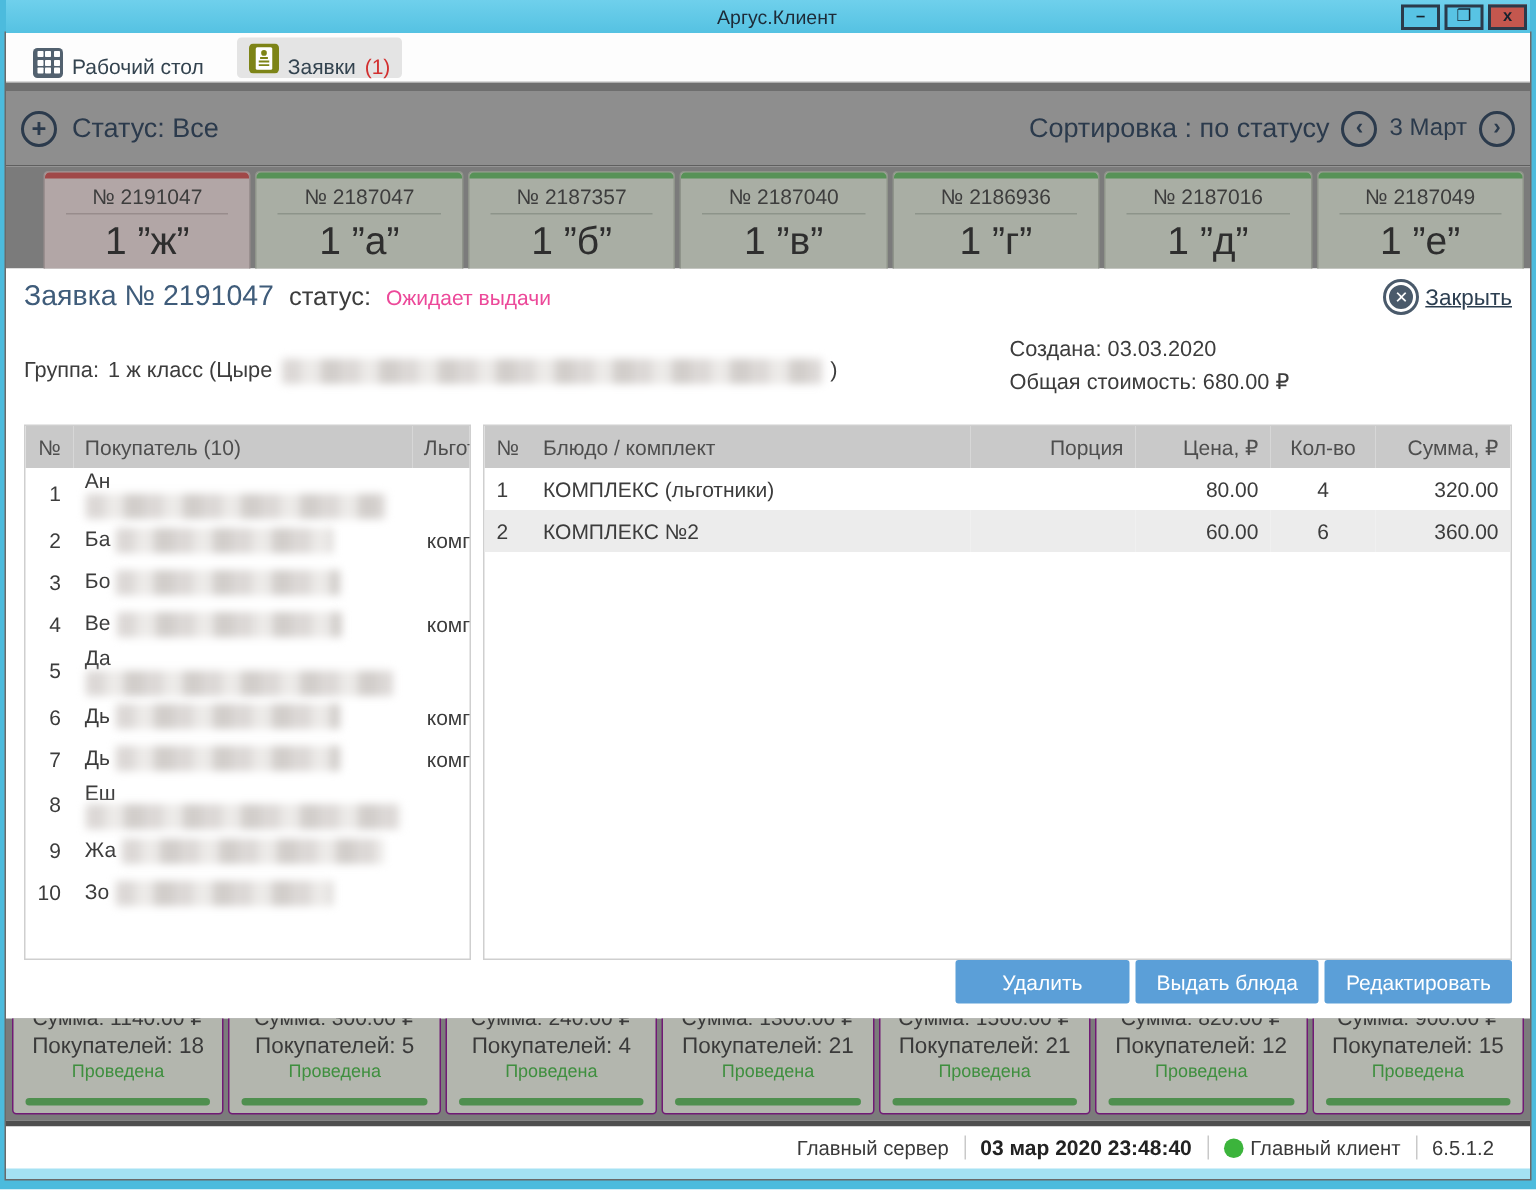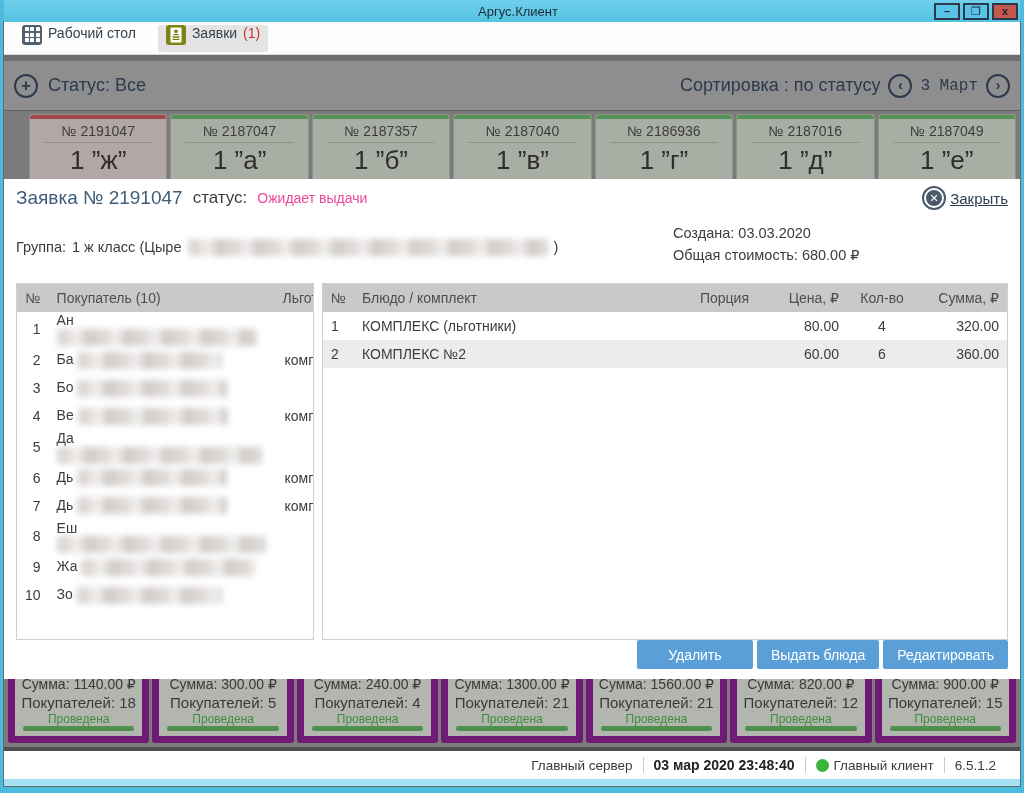--- a/index.html
+++ b/index.html
@@ -13,36 +13,36 @@
   .title { position:absolute; left:12px; right:0; text-align:center; font-size:13px; color:#1d2b38; }
   .winbtns { margin-left:auto; display:flex; gap:3px; padding-right:2px; position:relative; z-index:2; }
   .wbtn { width:26px; height:17px; border:2px solid #2b3a4a; background:#58c3e4; color:#16222e;
           font-size:11px; font-weight:bold; display:flex; align-items:center; justify-content:center; line-height:1; }
   .wbtn.close { background:#c4574e; }
 
   .content { background:#fff; outline:1px solid #6a6a6a; }
 
   
   .tabrow { height:33px; background:#fdfdfd; display:flex; align-items:center; gap:14px; padding:0 10px; border-bottom:1px solid #d9d9d9; }
-  .tab { display:flex; align-items:flex-start; gap:6px; height:27px; padding:0 8px; border-radius:3px; font-size:14px; color:#33434f; }
+  .tab { display:flex; align-items:flex-end; gap:6px; height:27px; padding:0 8px; border-radius:3px; font-size:14px; color:#33434f; }
   .tab.active { background:#e4e4e4; }
   .grid-icon { width:20px; height:20px; border-radius:3px; background:#52616f; display:grid;
                grid-template-columns:repeat(3,4px); grid-template-rows:repeat(3,4px); gap:1.5px; padding:2.8px; }
   .grid-icon i { background:#fff; border-radius:0.5px; }
   .badge-red { color:#d22f2f; }
 
   
   .toolbar { height:56px; background:linear-gradient(#6e6e6e 0 6px,#8e8e8e 6px); display:flex; align-items:center;
              padding:6px 10px 0 10px; color:#2b3a4c; border-bottom:1px solid #5f5f5f; }
   .circle-btn { width:24px; height:24px; border-radius:50%; border:2px solid #2b3a4c; color:#2b3a4c;
                 display:flex; align-items:center; justify-content:center; font-size:17px; font-weight:bold; line-height:1; background:transparent; }
   .toolbar .status-label { font-size:18px; margin-left:10px; }
   .toolbar .right { margin-left:auto; display:flex; align-items:center; gap:8px; }
   .toolbar .sort-label { font-size:18px; }
-  .toolbar .date-label { font-size:16px;font-family:Liberation Mono, monospace; }
+  .toolbar .date-label { font-size:16px; }
   .chev { font-size:15px; padding-bottom:2px; }
 
   
   .tcards { height:68px; background:#7b7b7b; overflow:hidden; display:flex; gap:3px; padding:3px 4px 0 4px; }
   .tcard { flex:1; height:90px; border-radius:3px; background:#a9aea4; border:1px solid #8f948a; }
   .tcard.red { background:#b2a6a6; border-color:#9a8f8f;margin-left:21px; }
   .tcard .bar { height:4px; border-radius:3px 3px 0 0; background:#579257; }
   .tcard.red .bar { background:#a04848; }
   .tcard .num { display:block; margin:4px 14px 0 14px; text-align:center; font-size:14px; color:#3d3d3d;
                 border-bottom:1px solid #8d948a; padding-bottom:3px; }
@@ -86,21 +86,21 @@
   .col-qty { width:70px; text-align:center; }
   .col-sum { width:90px; text-align:right; }
   .dishes-tbl tr.alt td { background:#ececec; }
 
   .m-buttons { margin-top:auto; display:flex; justify-content:flex-end; gap:4px; }
   .btn { min-width:116px; height:29px; background:#5b9fd8; color:#fff; font-size:14px; border:none;
          border-radius:2px; padding:0 14px; display:flex; align-items:center; justify-content:center; }
 
   
   .bstrip { height:68px; background:#7b7b7b; overflow:hidden; display:flex; gap:3px; padding:0 4px; }
-  .bcard { flex:1; height:76px; margin-top:-12px; border-radius:3px; background:#b3b6ae; border:7px solid #701a75;
+  .bcard { flex:1; height:76px; margin-top:-12px; border-radius:3px; background:#b3b6ae; border:1px solid #701a75;
            position:relative; text-align:center; color:#3a3a3a; padding-top:2px; }
   .bcard .sum { font-size:14px; }
   .bcard .buyers { font-size:15px; margin-top:2px; }
   .bcard .state { font-size:12px; color:#3f8f3f; margin-top:1px; }
   .bcard .gbar { position:absolute; bottom:5px; left:8px; right:8px; height:5px; border-radius:3px; background:#4f8f4f; }
 
   .gapbar { height:4px; background:#4f4f4f; }
 
   
   .statusbar { height:28px; background:#fff; display:flex; align-items:center; justify-content:flex-end;

